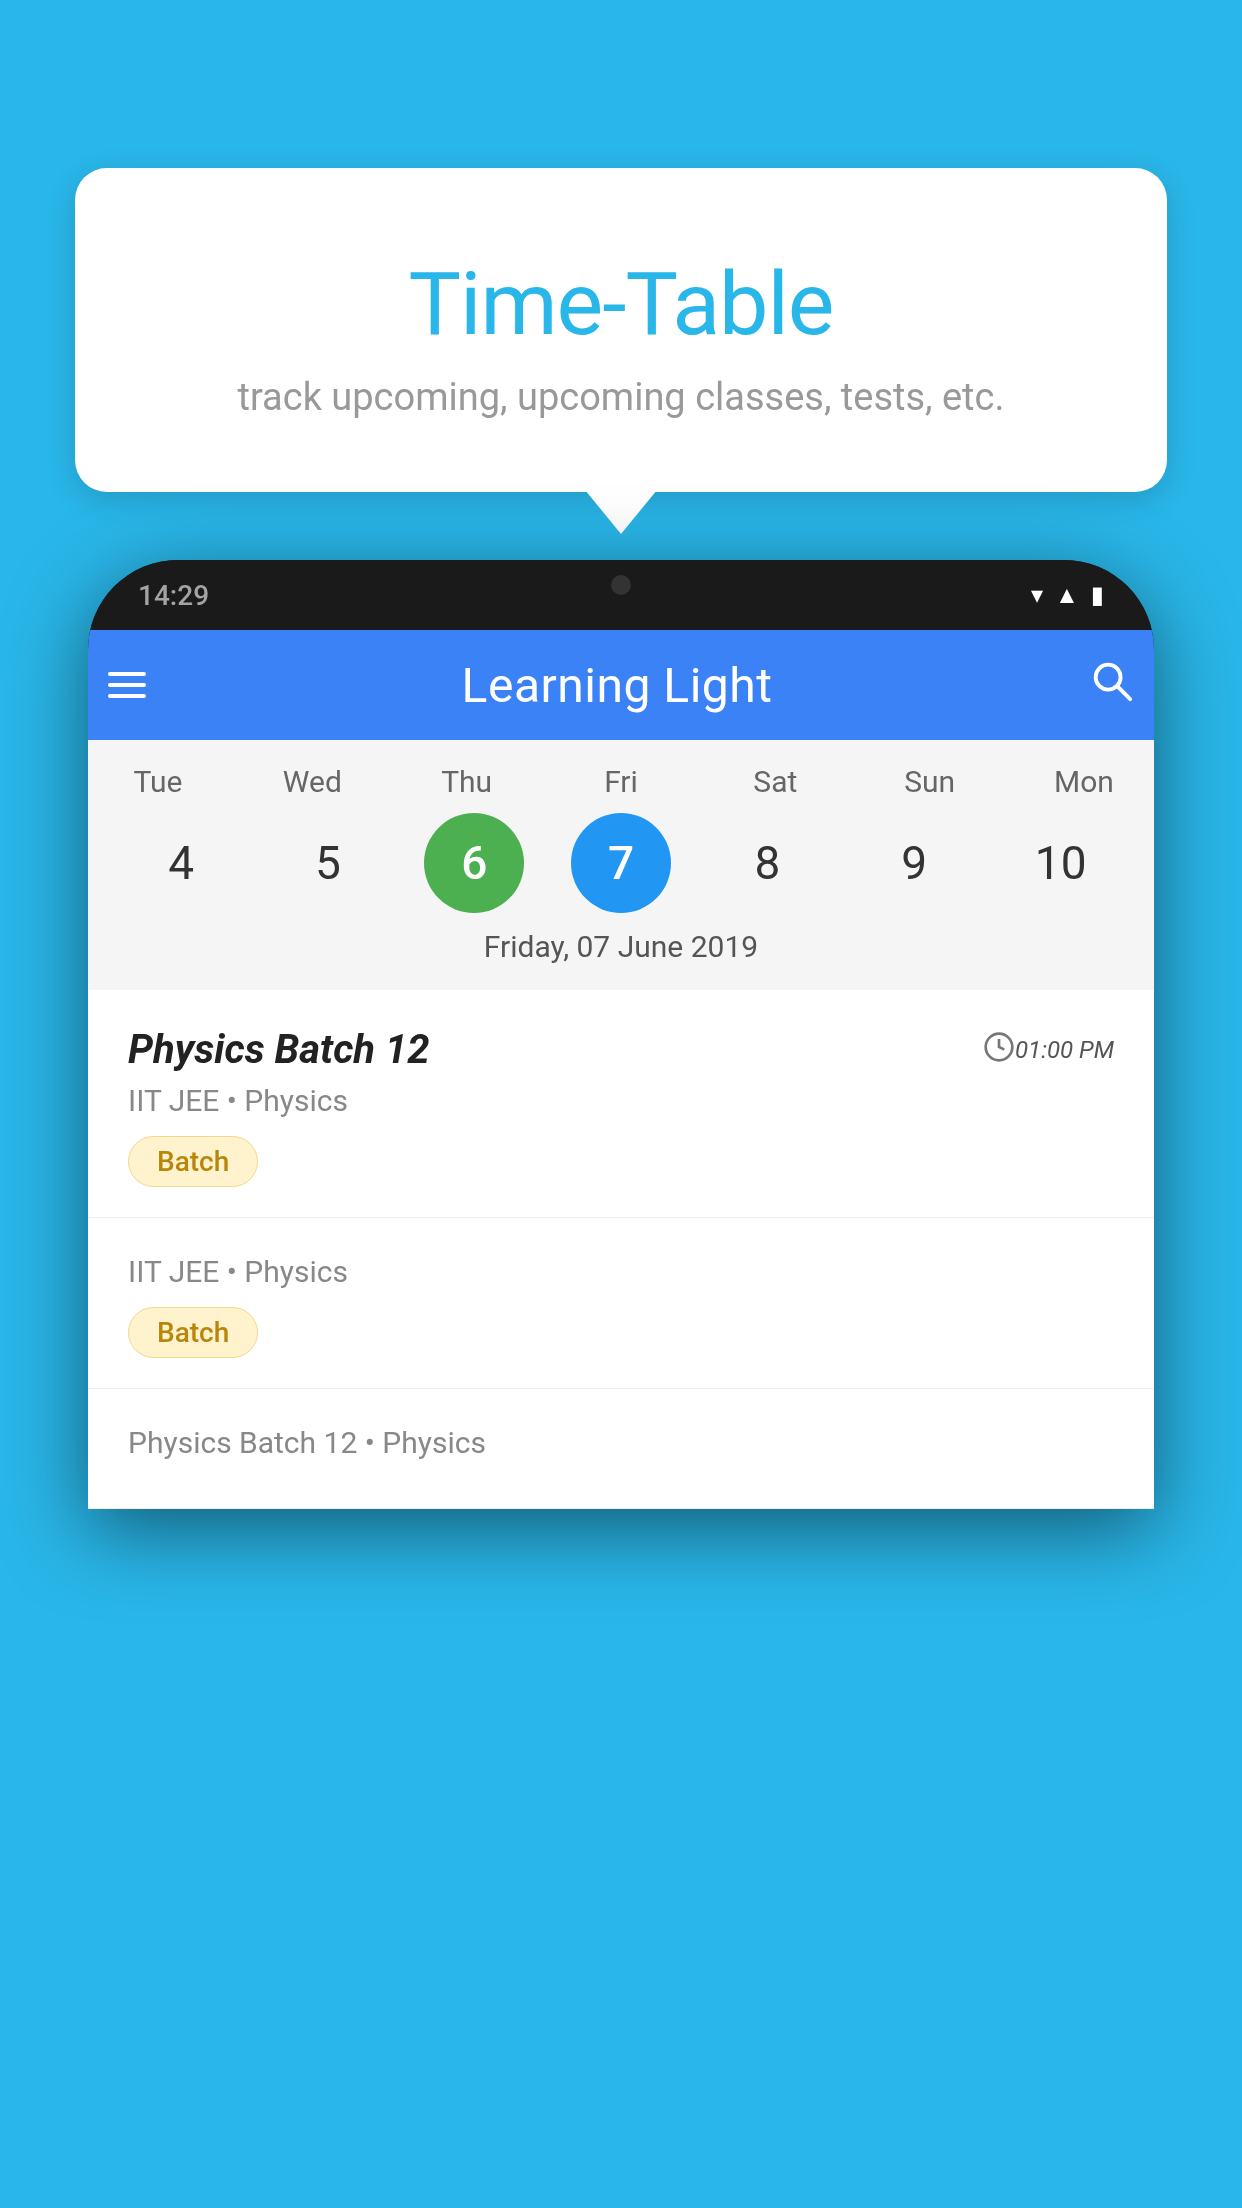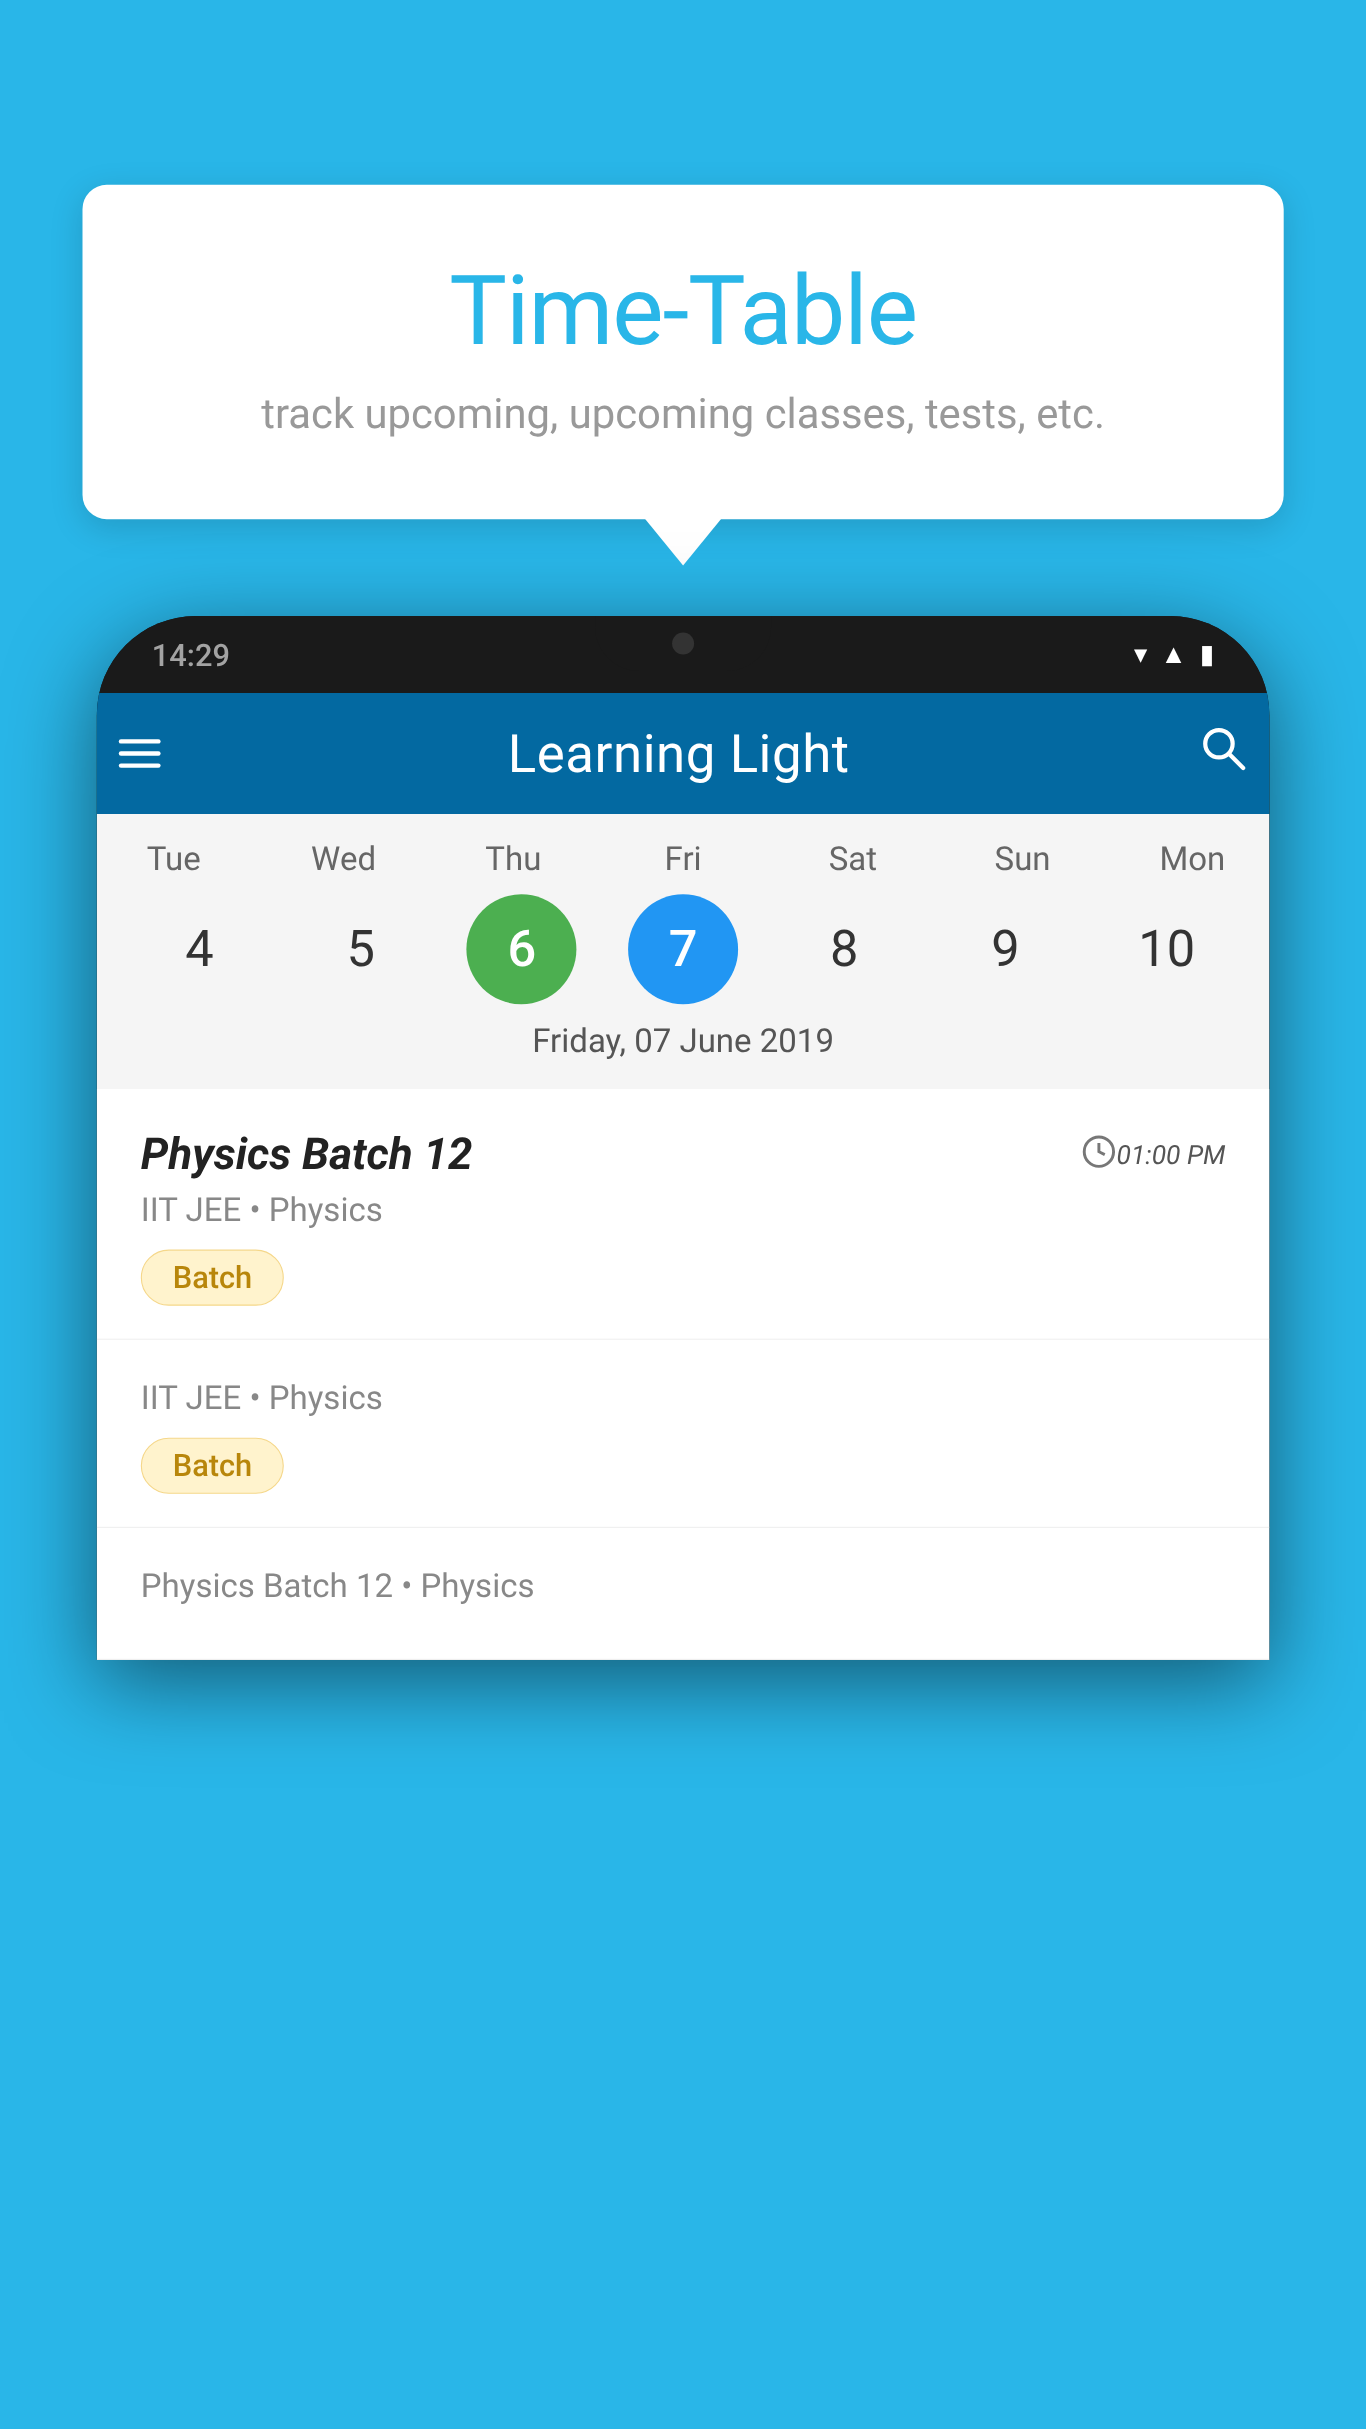--- a/index.html
+++ b/index.html
@@ -14,22 +14,22 @@
       position: relative;
     }
 
     
     .tooltip-card {
       position: absolute;
       top: 168px;
       left: 75px;
       right: 75px;
       background: white;
-      border-radius: 22px;
-      padding: 68px 60px 70px;
+      border-radius: 32px;
+      padding: 88px 60px 70px;
       text-align: center;
       box-shadow: 0 8px 30px rgba(0,0,0,0.15);
     }
 
     .tooltip-card::after {
       content: '';
       position: absolute;
       bottom: -42px;
       left: 50%;
       transform: translateX(-50%);
@@ -120,21 +120,21 @@
       gap: 12px;
     }
 
     .status-icon {
       color: white;
       font-size: 24px;
     }
 
     
     .app-header {
-      background: #0369a1;
+      background: #3b82f6;
       height: 110px;
       display: flex;
       align-items: center;
       padding: 0 20px;
       justify-content: space-between;
     }
 
     .menu-icon-btn {
       display: flex;
       flex-direction: column;

